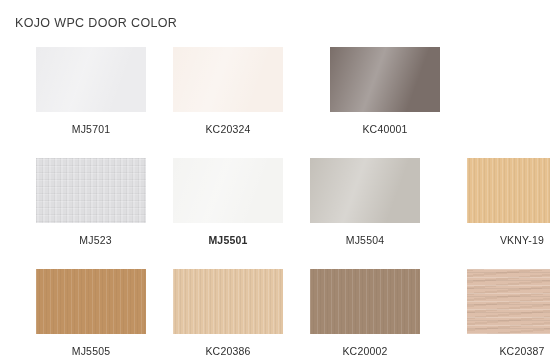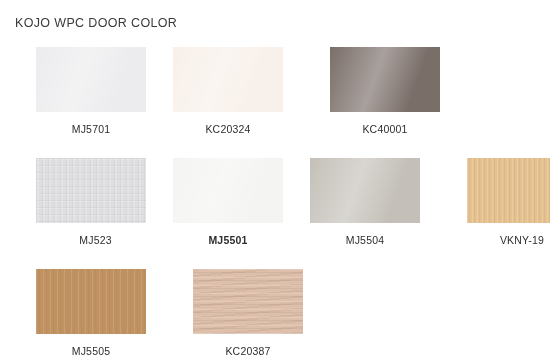--- a/index.html
+++ b/index.html
@@ -222,21 +222,33 @@
     <div class="row-gap"></div>
 
     <div class="row row-3">
       <div class="cell">
         <div class="swatch" style="background-color: rgb(192, 146, 98);">
           <div class="grain grain-vertical-soft"></div>
         </div>
         <div class="swatch-label" style="color: rgb(46, 46, 46); text-align: right;">MJ5505</div>
       </div>
 
-
+      <div class="cell">
+        <div class="swatch" style="background-color: rgb(227, 198, 164);">
+          <div class="grain grain-vertical"></div>
+        </div>
+        <div class="swatch-label" style="color: rgb(46, 46, 46);">KC20386</div>
+      </div>
+
+      <div class="cell">
+        <div class="swatch" style="background-color: rgb(162, 136, 113);">
+          <div class="grain grain-vertical-soft"></div>
+        </div>
+        <div class="swatch-label" style="color: rgb(46, 46, 46);">KC20002</div>
+      </div>
 
       <div class="cell last">
         <div class="swatch" style="background-color: rgb(220, 188, 166);">
           <div class="grain grain-horizontal"></div>
         </div>
         <div class="swatch-label" style="color: rgb(46, 46, 46);">KC20387</div>
       </div>
     </div>
 
   </div>

